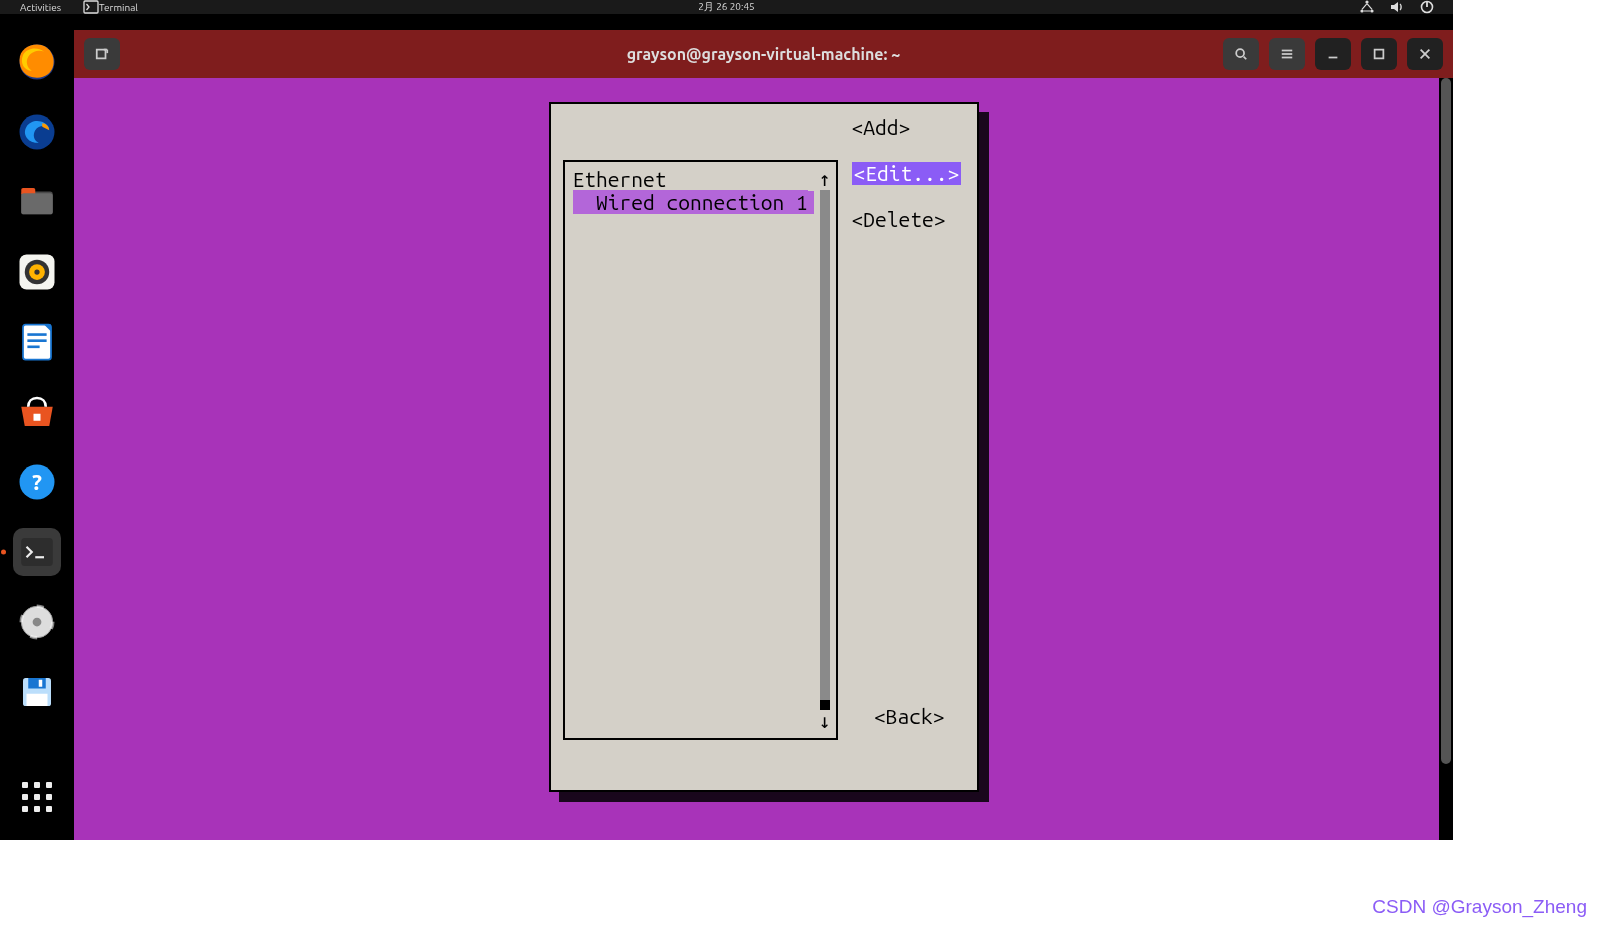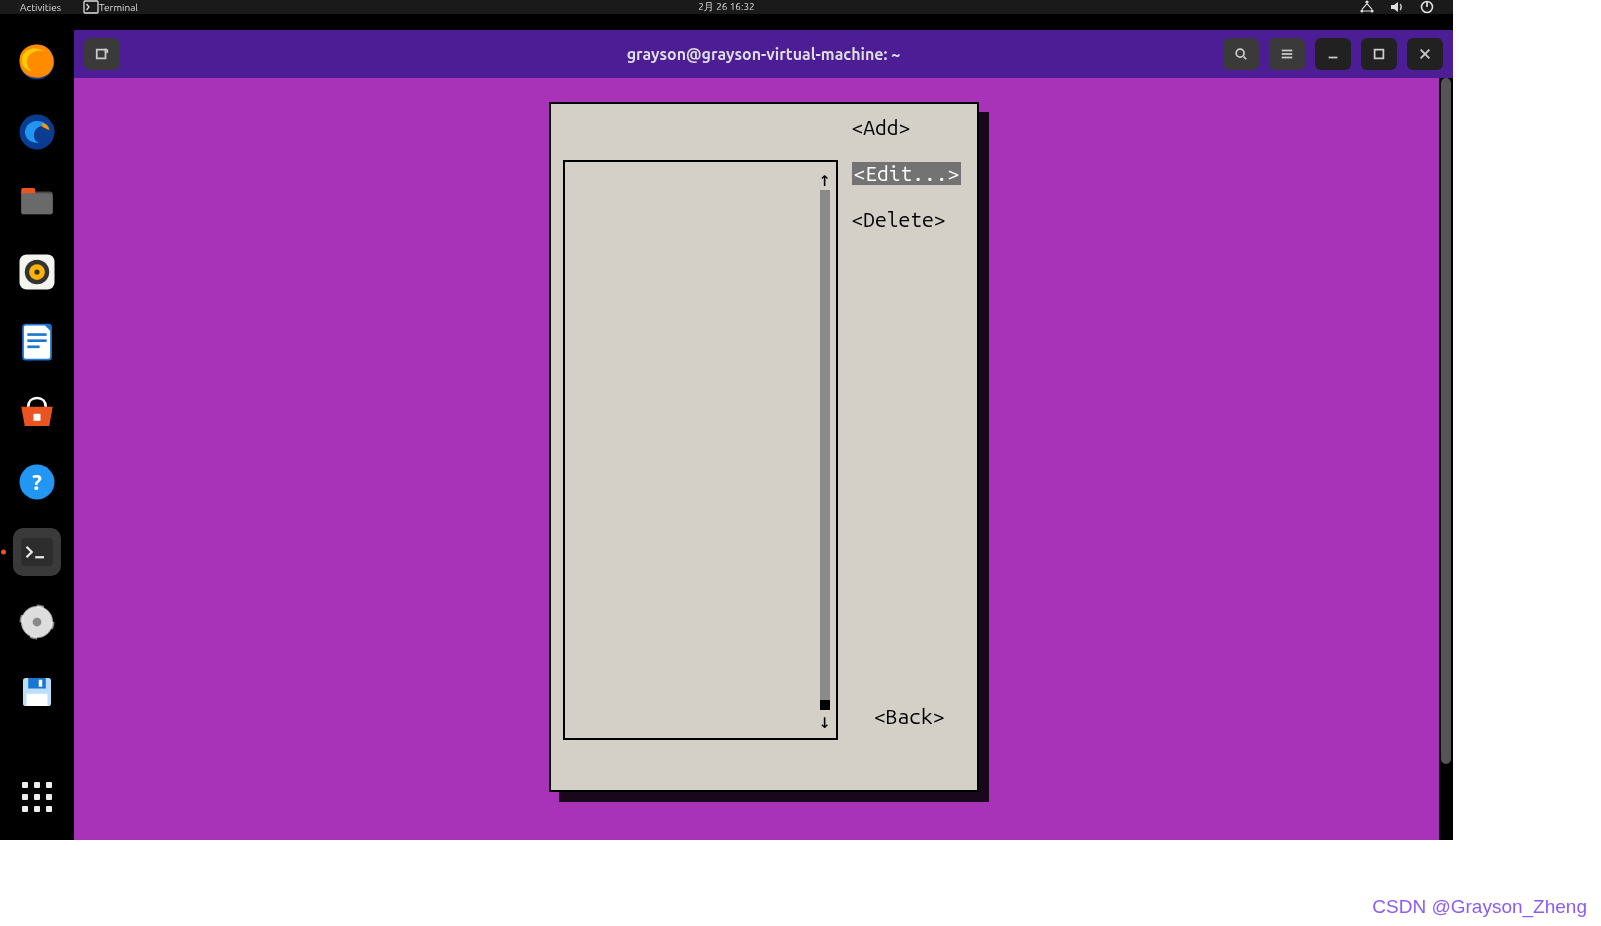--- a/index.html
+++ b/index.html
@@ -57,21 +57,21 @@
 }
 .apps-grid span { background:#eee; width:6px; height:6px; border-radius:1px; }
 
 
 .window {
   position:absolute; left:74px; top:30px; right:0; bottom:0;
   background:#000;
   display:flex; flex-direction:column;
 }
 .window-titlebar {
-  height:48px; background:#4c1d95;
+  height:48px; background:#7f1d1d;
   display:flex; align-items:center; justify-content:space-between;
   padding:0 10px;
 }
 .titlebar-left, .titlebar-right { width:260px; display:flex; gap:10px; }
 .titlebar-right { justify-content:flex-end; }
 .win-btn {
   width:36px; height:32px; border-radius:6px;
   background:#3a3a3a; display:flex; align-items:center; justify-content:center;
 }
 .win-btn.dark { background:#212121; }
@@ -128,21 +128,21 @@
   position:absolute; right:4px; top:8px; bottom:8px; width:14px;
   display:flex; flex-direction:column; align-items:center;
 }
 .nmtui-scroll .arrow { font-size:20px; line-height:18px; }
 .nmtui-scroll .bar { flex:1; width:10px; background:#8a8a8a; margin:2px 0; position:relative; }
 .nmtui-scroll .bar::after {
   content:""; position:absolute; left:0; right:0; bottom:0; height:10px; background:#000;
 }
 .nmtui-buttons { display:flex; flex-direction:column; gap:0; }
 .nmtui-btn { white-space:pre; }
-.nmtui-btn.hl { background:#737373; color:#fff; padding:0 2px; }
+.nmtui-btn.hl { background:#8b5cf6; color:#fff; padding:0 2px; }
 .nmtui-back { position:absolute; right:32px; bottom:62px; }
 .nmtui-back .nmtui-btn { }
 
 
 .watermark {
   position:absolute; right:14px; bottom:8px;
   color:#8b5cf6; font-size:19px; font-family:sans-serif;
 }
 </style>
 </head>
@@ -156,21 +156,21 @@
       <span class="app-label">
         <span class="icon">
           <svg viewBox="0 0 16 16">
               <rect x="1" y="2" width="14" height="12" rx="1" fill="none" stroke="#ddd" stroke-width="1.3"></rect>
               <path d="M3.5 5 L6 8 L3.5 11" stroke="#ddd" fill="none" stroke-width="1.3"></path>
             </svg>
         </span>
         <span>Terminal</span>
       </span>
     </div>
-    <div class="center"><span>2月 26  16:32</span></div>
+    <div class="center"><span>2月 26  20:45</span></div>
     <div class="right">
       <span class="icon">
           <svg viewBox="0 0 16 16">
             <circle cx="8" cy="3" r="1.6"></circle>
             <circle cx="3" cy="12" r="1.6"></circle>
             <circle cx="13" cy="12" r="1.6"></circle>
             <path d="M8 4.6 L3 10.4 M8 4.6 L13 10.4 M4.6 12 L11.4 12" stroke="#ddd" stroke-width="1.2"></path>
           </svg>
         </span>
       <span class="icon">
@@ -320,20 +320,24 @@
               <line x1="13" y1="3" x2="3" y2="13"></line>
             </svg>
         </div>
       </div>
     </div>
 
     <div class="terminal">
       <div class="nmtui">
 
         <div class="nmtui-list">
+          <div class="nmtui-list-inner">
+            <div class="nmtui-cat">Ethernet</div>
+            <div class="nmtui-item selected"><span class="txt">  Wired connection 1</span></div>
+          </div>
           <div class="nmtui-scroll">
             <div class="arrow">↑</div>
             <div class="bar"></div>
             <div class="arrow">↓</div>
           </div>
         </div>
 
         <div class="nmtui-buttons">
           <div class="nmtui-btn">&lt;Add&gt;</div>
           <div style="height:23px"></div>

